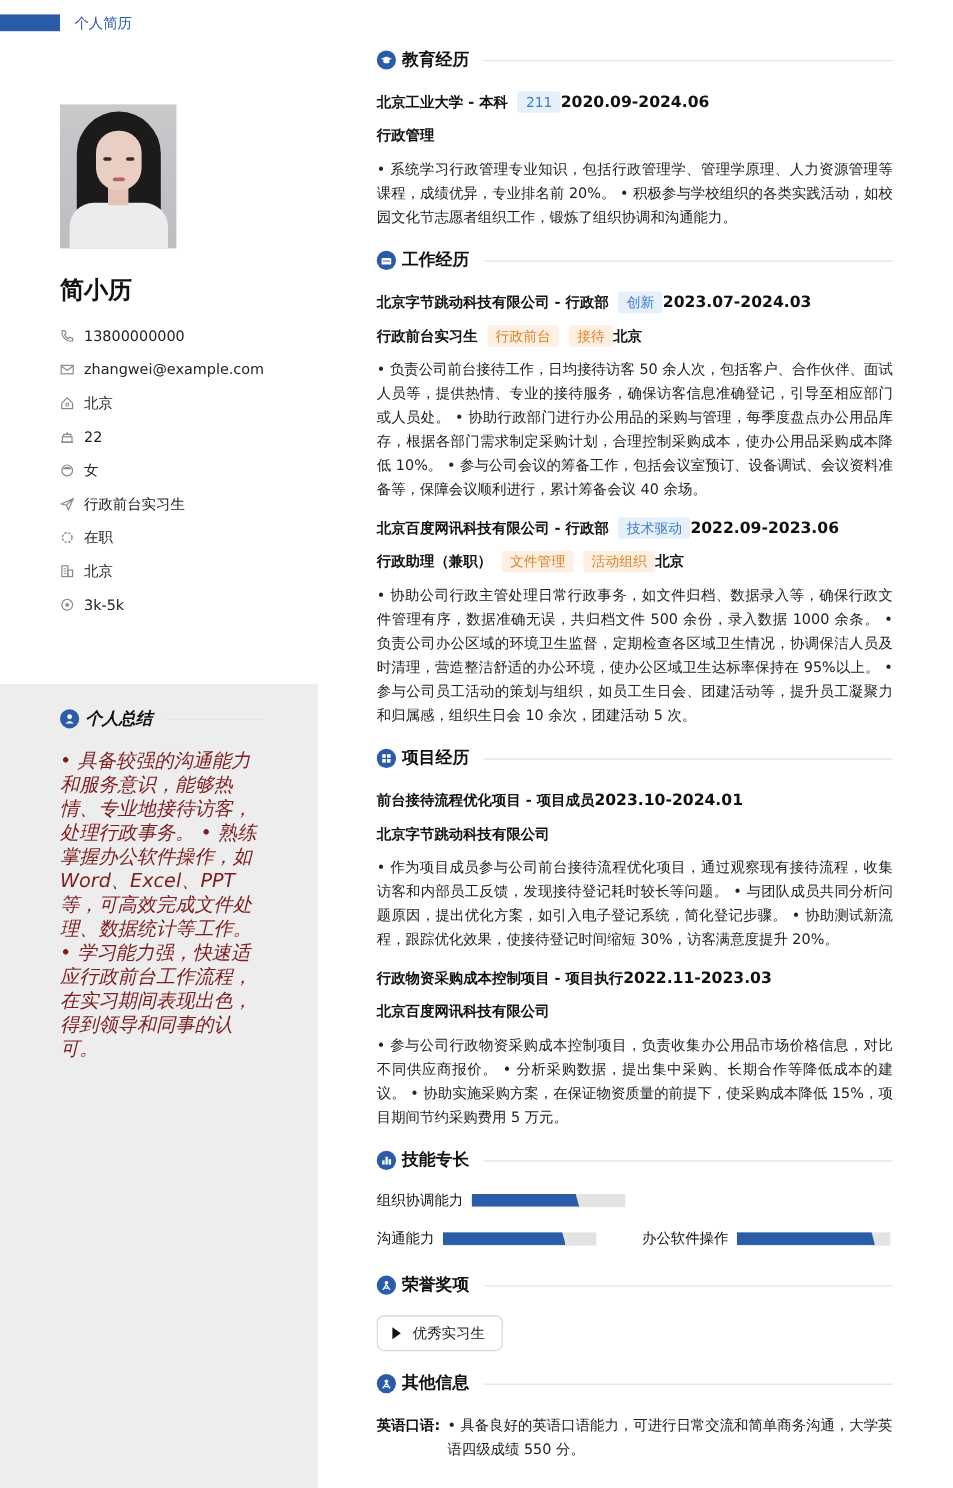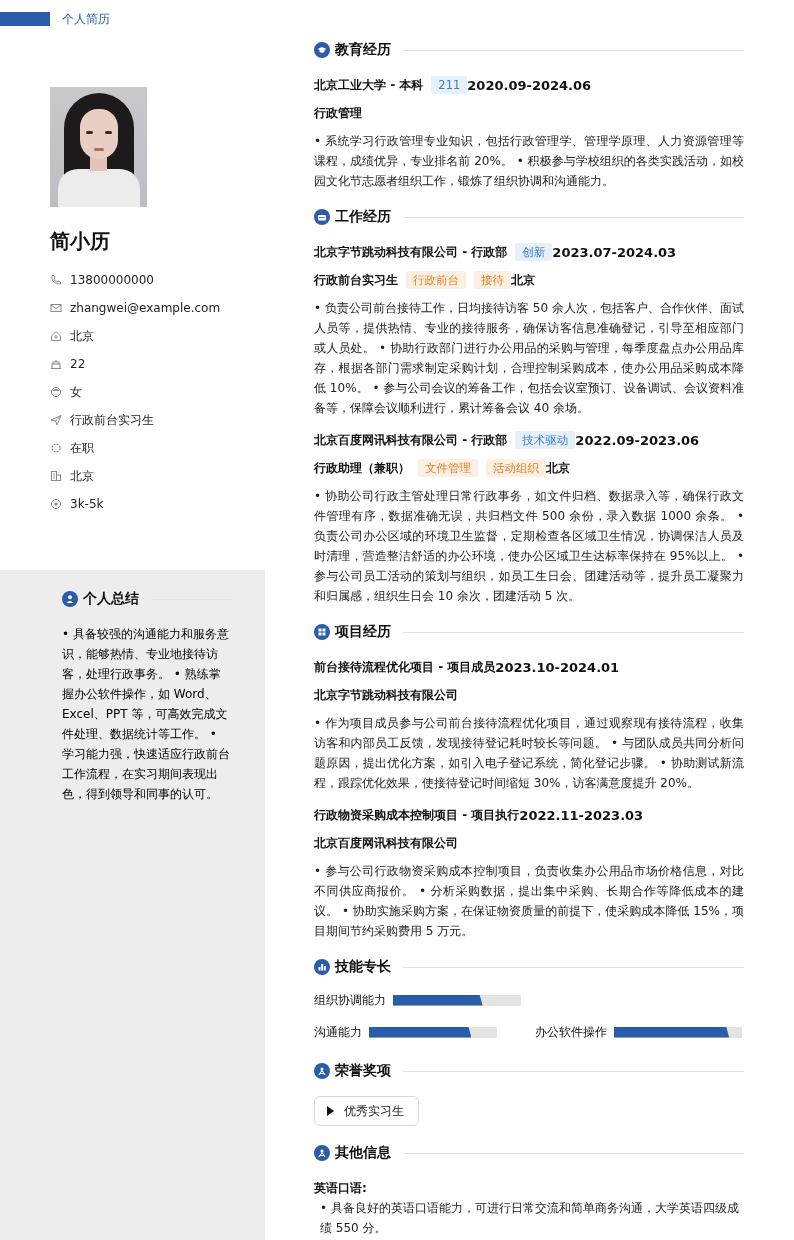--- a/index.html
+++ b/index.html
@@ -19,27 +19,27 @@
   .photo .eye { position: absolute; top: 44px; width: 7px; height: 3px; background: #3a2a28; border-radius: 2px; }
   .photo .lip { position: absolute; left: 44px; top: 61px; width: 10px; height: 3px; background: #b2675f; border-radius: 2px; }
 
   .name { position: absolute; left: 50px; top: 228px; font-size: 20px; font-weight: bold; color: #111; }
 
   .contact-list { position: absolute; left: 50px; top: 266px; }
   .contact-item { display: flex; align-items: center; height: 28px; font-size: 12px; color: #222; }
   .contact-item .ic { width: 12px; height: 12px; margin-right: 8px; color: #8a8a8a; display: inline-flex; align-items: center; justify-content: center; }
   .contact-item .ic svg { width: 12px; height: 12px; }
 
-  .summary { position: absolute; left: 62px; top: 588px; width: 170px; }
+  .summary { position: absolute; left: 50px; top: 588px; width: 170px; font-style: italic; }
   .sec-head { display: flex; align-items: center; height: 22px; }
   .sec-icon { width: 16px; height: 16px; border-radius: 50%; background: #2a5caa; display: inline-flex; align-items: center; justify-content: center; margin-right: 5px; flex-shrink: 0; }
   .sec-icon svg { width: 10px; height: 10px; }
   .sec-title { font-size: 14px; font-weight: bold; color: #111; white-space: nowrap; }
   .sec-line { flex: 1; height: 1px; background: #e3e3e3; margin-left: 12px; }
-  .summary-text { font-size: 12px; line-height: 20px; color: #000000; margin-top: 14px; width: 168px; }
+  .summary-text { font-size: 16px; line-height: 20px; color: #7f1d1d; margin-top: 14px; width: 168px; }
 
   .main { position: absolute; left: 314px; top: 39px; width: 430px; }
   .section { margin-bottom: 0; }
   .entry-row { display: flex; align-items: center; justify-content: flex-start; height: 28px; }
   .entry-left { display: flex; align-items: center; }
   .entry-title { font-size: 12px; font-weight: bold; color: #111; }
   .entry-date { font-size: 13px; font-weight: bold; color: #111; }
   .entry-sub { font-size: 12px; font-weight: bold; color: #111; }
   .tag { font-size: 11.5px; padding: 1px 7px; margin-left: 8px; border-radius: 2px; line-height: 16px; }
   .tag.blue { background: #e6f0fb; color: #3b7bd0; }
@@ -49,21 +49,21 @@
   .skills { margin-top: 6px; }
   .skill-row { display: flex; align-items: center; height: 32px; }
   .skill { display: flex; align-items: center; }
   .skill-label { font-size: 12px; color: #111; margin-right: 7px; }
   .skill-track { width: 128px; height: 11px; background: #e3e3e3; position: relative; }
   .skill-fill { position: absolute; left: 0; top: 0; bottom: 0; background: #2a5caa; clip-path: polygon(0 0, calc(100% - 3px) 0, 100% 100%, 0 100%); }
 
   .award { display: inline-flex; align-items: center; border: 1px solid #d8d8d8; border-radius: 6px; padding: 0 14px 0 12px; height: 30px; font-size: 12px; color: #222; margin-top: 14px; }
   .award .tri { width: 0; height: 0; border-left: 7px solid #111; border-top: 5px solid transparent; border-bottom: 5px solid transparent; margin-right: 10px; }
 
-  .other-row { display: flex; margin-top: 14px; font-size: 12px; line-height: 20px; flex-direction: column; }
+  .other-row { display: flex; margin-top: 14px; font-size: 12px; line-height: 20px; }
   .other-label { font-weight: bold; color: #111; white-space: nowrap; }
   .other-text { color: #222; margin-left: 6px; }
 </style>
 </head>
 <body>
 
 <div class="top-bar"></div>
 <div class="top-label">个人简历</div>
 
 <div class="sidebar-gray"></div>

